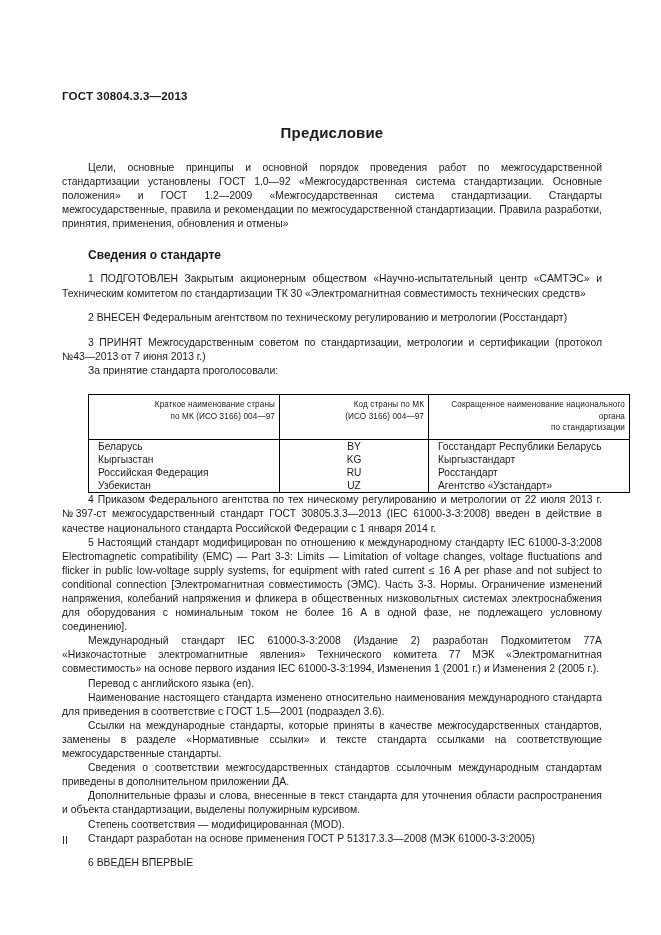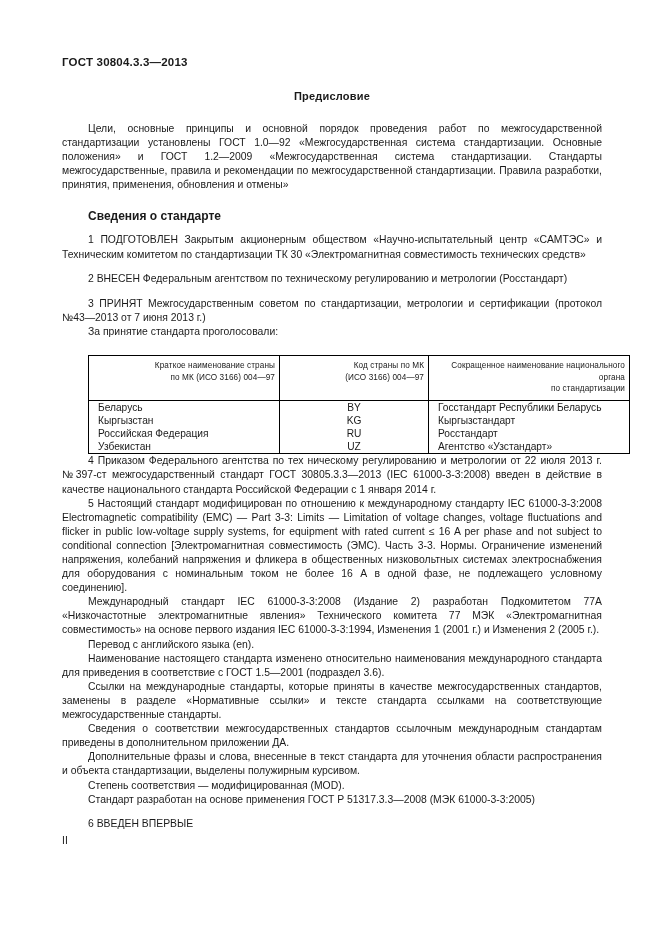--- a/index.html
+++ b/index.html
@@ -22,26 +22,26 @@
   .content {
     position: absolute;
     left: 62px;
     top: 0;
     width: 540px;
   }
   .running-head {
     font-size: 11.5px;
     font-weight: bold;
     letter-spacing: 0.2px;
-    padding-top: 57px;
+    padding-top: 91px;
     line-height: 1;
   }
   .doc-title {
     text-align: center;
-    font-size: 11px;
+    font-size: 15px;
     font-weight: bold;
     margin-top: 21px;
     letter-spacing: 0.2px;
   }
   p.para {
     font-size: 10.4px;
     line-height: 14.1px;
     text-align: justify;
     margin: 0;
     text-indent: 26px;

